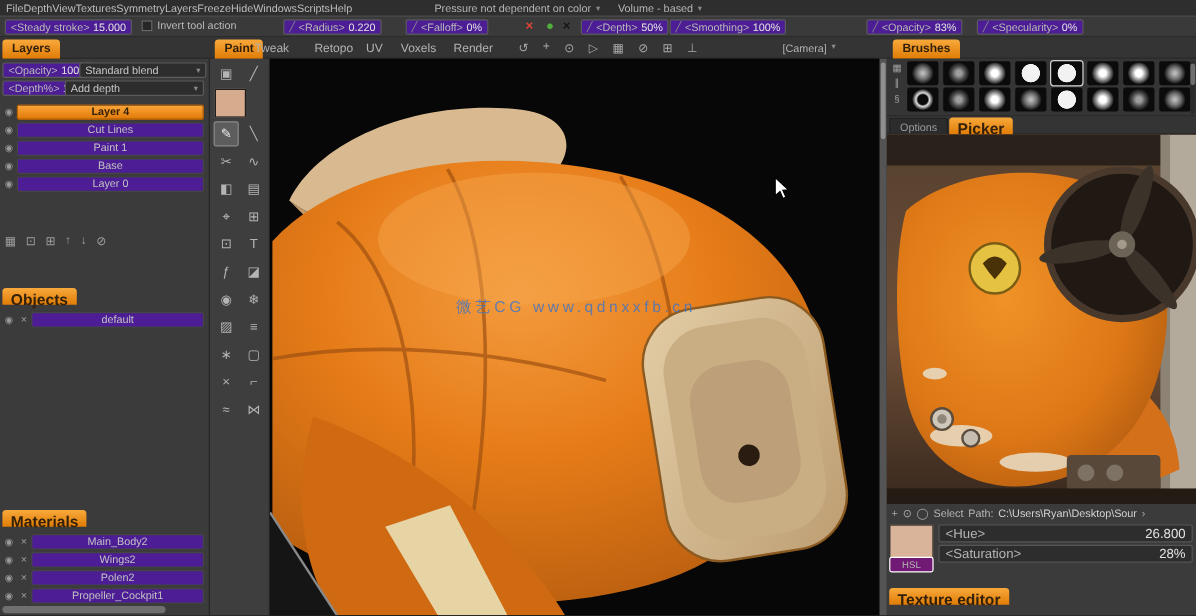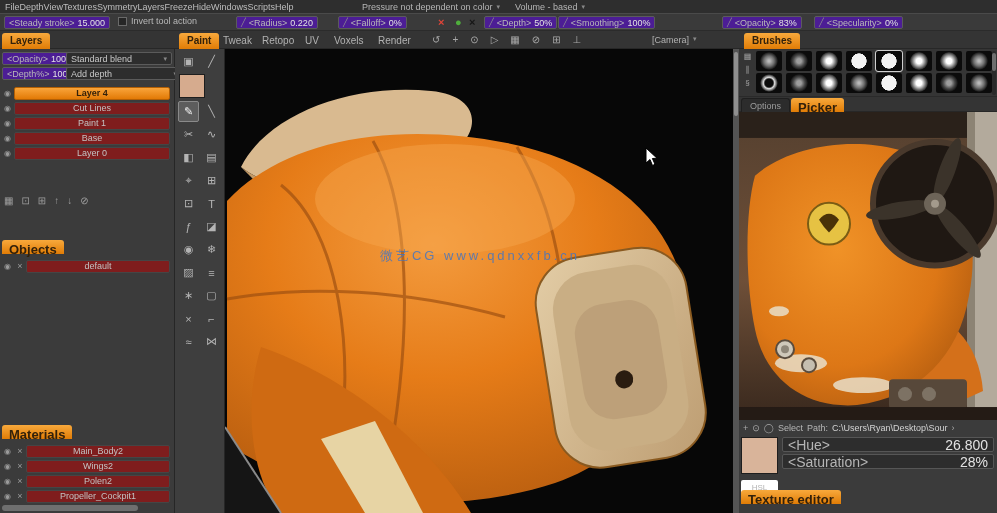--- a/index.html
+++ b/index.html
@@ -32,21 +32,21 @@
   .navicons{position:absolute;top:3px;display:flex;gap:12px;font-size:10px;color:#a8a8a8}
   .camdd{position:absolute;top:4px;display:flex;gap:4px;font-size:9px;color:#b2b2b2}
 
   
   .left-panel{position:absolute;top:49px;left:0;width:175px;height:464px;background:#3b3b3b;border-right:1px solid #262626}
   .dd{display:flex;align-items:center;justify-content:space-between;background:#2d2d2d;border:1px solid #5b5b5b;border-radius:2px;padding:0 4px;height:13px;color:#c8c8c8;position:absolute}
   .llist{position:absolute;left:1px;right:4px}
   .lrow{display:flex;align-items:center;height:14px;margin-bottom:1px}
   .lrow .eye{width:13px;text-align:center;font-size:8px;color:#9a9a9a}
   .lrow .xi{width:12px;text-align:center;font-size:9px;color:#9a9a9a}
-  .lbar{flex:1;height:13px;background:#7f1d1d;border:1px solid #454545;border-radius:2px;display:flex;align-items:center;justify-content:center;font-size:9px;color:#c2c2c2}
+  .lbar{flex:1;height:13px;background:#4c1d95;border:1px solid #454545;border-radius:2px;display:flex;align-items:center;justify-content:center;font-size:9px;color:#c2c2c2}
   .lbar.sel{background:linear-gradient(#f9a43a,#e27a06);border-color:#b35f04;color:#33210a;font-weight:bold}
   .ltools{position:absolute;left:4px;display:flex;gap:8px;font-size:10px;color:#9d9d9d}
   .bottom-capsule{position:absolute;left:2px;top:456px;width:136px;height:6px;border-radius:3px;background:#6f6f6f}
 
   
   .tool-strip{position:absolute;top:49px;left:175px;width:50px;height:464px;background:#3e3e3e;border-right:1px solid #262626;padding:2px 2px 0 3px}
   .trow{display:flex;gap:2px}
   .tcell{width:21px;height:21px;display:flex;align-items:center;justify-content:center;font-size:11px;color:#b4b4b4;border-radius:2px}
   .tcell.sel{background:#5d5d5d;border:1px solid #8a8a8a;color:#f0f0f0}
   .swatch{width:26px;height:24px;background:#d6ab8e;border:1px solid #1e1e1e;margin:2px 0 3px 1px}
@@ -83,24 +83,24 @@
 
   .picker-image{position:absolute;top:63px;left:0;width:258px;height:308px;overflow:hidden;background:#4a372a}
   .picker-image svg{width:100%;height:100%;display:block}
 
   .pathrow{position:absolute;top:371px;left:0;width:100%;height:15px;display:flex;align-items:center;gap:4px;padding:0 4px;font-size:9px;color:#b5b5b5;background:#3b3b3b}
   .pathrow .icn{color:#a8a8a8}
   .pval{color:#d2d2d2;white-space:nowrap}
 
   .coloredit{position:absolute;top:388px;left:0;width:100%;height:54px}
   .cswatch{position:absolute;left:2px;top:0;width:37px;height:37px;background:#d9b49a;border:1px solid #1e1e1e}
-  .crow{position:absolute;left:43px;right:3px;height:15px;display:flex;align-items:center;justify-content:space-between;background:#2d2d2d;border:1px solid #565656;border-radius:2px;padding:0 5px;font-size:14px}
+  .crow{position:absolute;left:43px;right:3px;height:15px;display:flex;align-items:center;justify-content:space-between;background:#2d2d2d;border:1px solid #565656;border-radius:2px;padding:0 5px;font-size:11px}
   .crow .lab{color:#b5b5b5}
   .crow .val{color:#e2e2e2}
-  .hslbtn{position:absolute;left:2px;top:43px;width:37px;height:13px;background:#701a75;border:7px solid #ffffff;border-radius:2px;color:#b5b5b5;font-size:8px;display:flex;align-items:center;justify-content:center}
+  .hslbtn{position:absolute;left:2px;top:27px;width:37px;height:13px;background:#701a75;border:1px solid #ffffff;border-radius:2px;color:#b5b5b5;font-size:8px;display:flex;align-items:center;justify-content:center}
 </style>
 </head>
 <body>
 
 <div class="app">
 
   <div class="menubar">
     <span>File</span>
     <span>Depth</span>
     <span>View</span>
@@ -162,21 +162,21 @@
     <div class="chip" style="left:814px">
       <span class="pen">╱</span>
       <span class="lab">&lt;Specularity&gt;</span>
       <span class="val">0%</span>
     </div>
   </div>
 
   <div class="tabrow">
     <div class="otab" style="left:2px">Layers</div>
     <div class="otab" style="left:179px">Paint</div>
-    <span class="ptab" style="left:223px">Tweak</span>
+    <span class="ptab" style="left:212px">Tweak</span>
     <span class="ptab" style="left:262px">Retopo</span>
     <span class="ptab" style="left:305px">UV</span>
     <span class="ptab" style="left:334px">Voxels</span>
     <span class="ptab" style="left:378px">Render</span>
     <div class="navicons" style="left:432px">
       <span>↺</span>
       <span>+</span>
       <span>⊙</span>
       <span>▷</span>
       <span>▦</span>
@@ -197,21 +197,21 @@
       <span class="val">100%</span>
     </div>
     <div class="dd" style="left:66px;top:3px;width:106px">
       <span>Standard blend</span>
       <span class="car">▾</span>
     </div>
     <div class="chip" style="left:2px;top:18px">
       <span class="lab">&lt;Depth%&gt;</span>
       <span class="val">100%</span>
     </div>
-    <div class="dd" style="left:66px;top:18px;width:116px">
+    <div class="dd" style="left:54px;top:18px;width:116px">
       <span>Add depth</span>
       <span class="car">▾</span>
     </div>
 
     <div class="llist" style="top:37px">
       <div class="lrow">
         <span class="eye">◉</span>
         <div class="lbar sel">Layer 4</div>
       </div>
       <div class="lrow">

